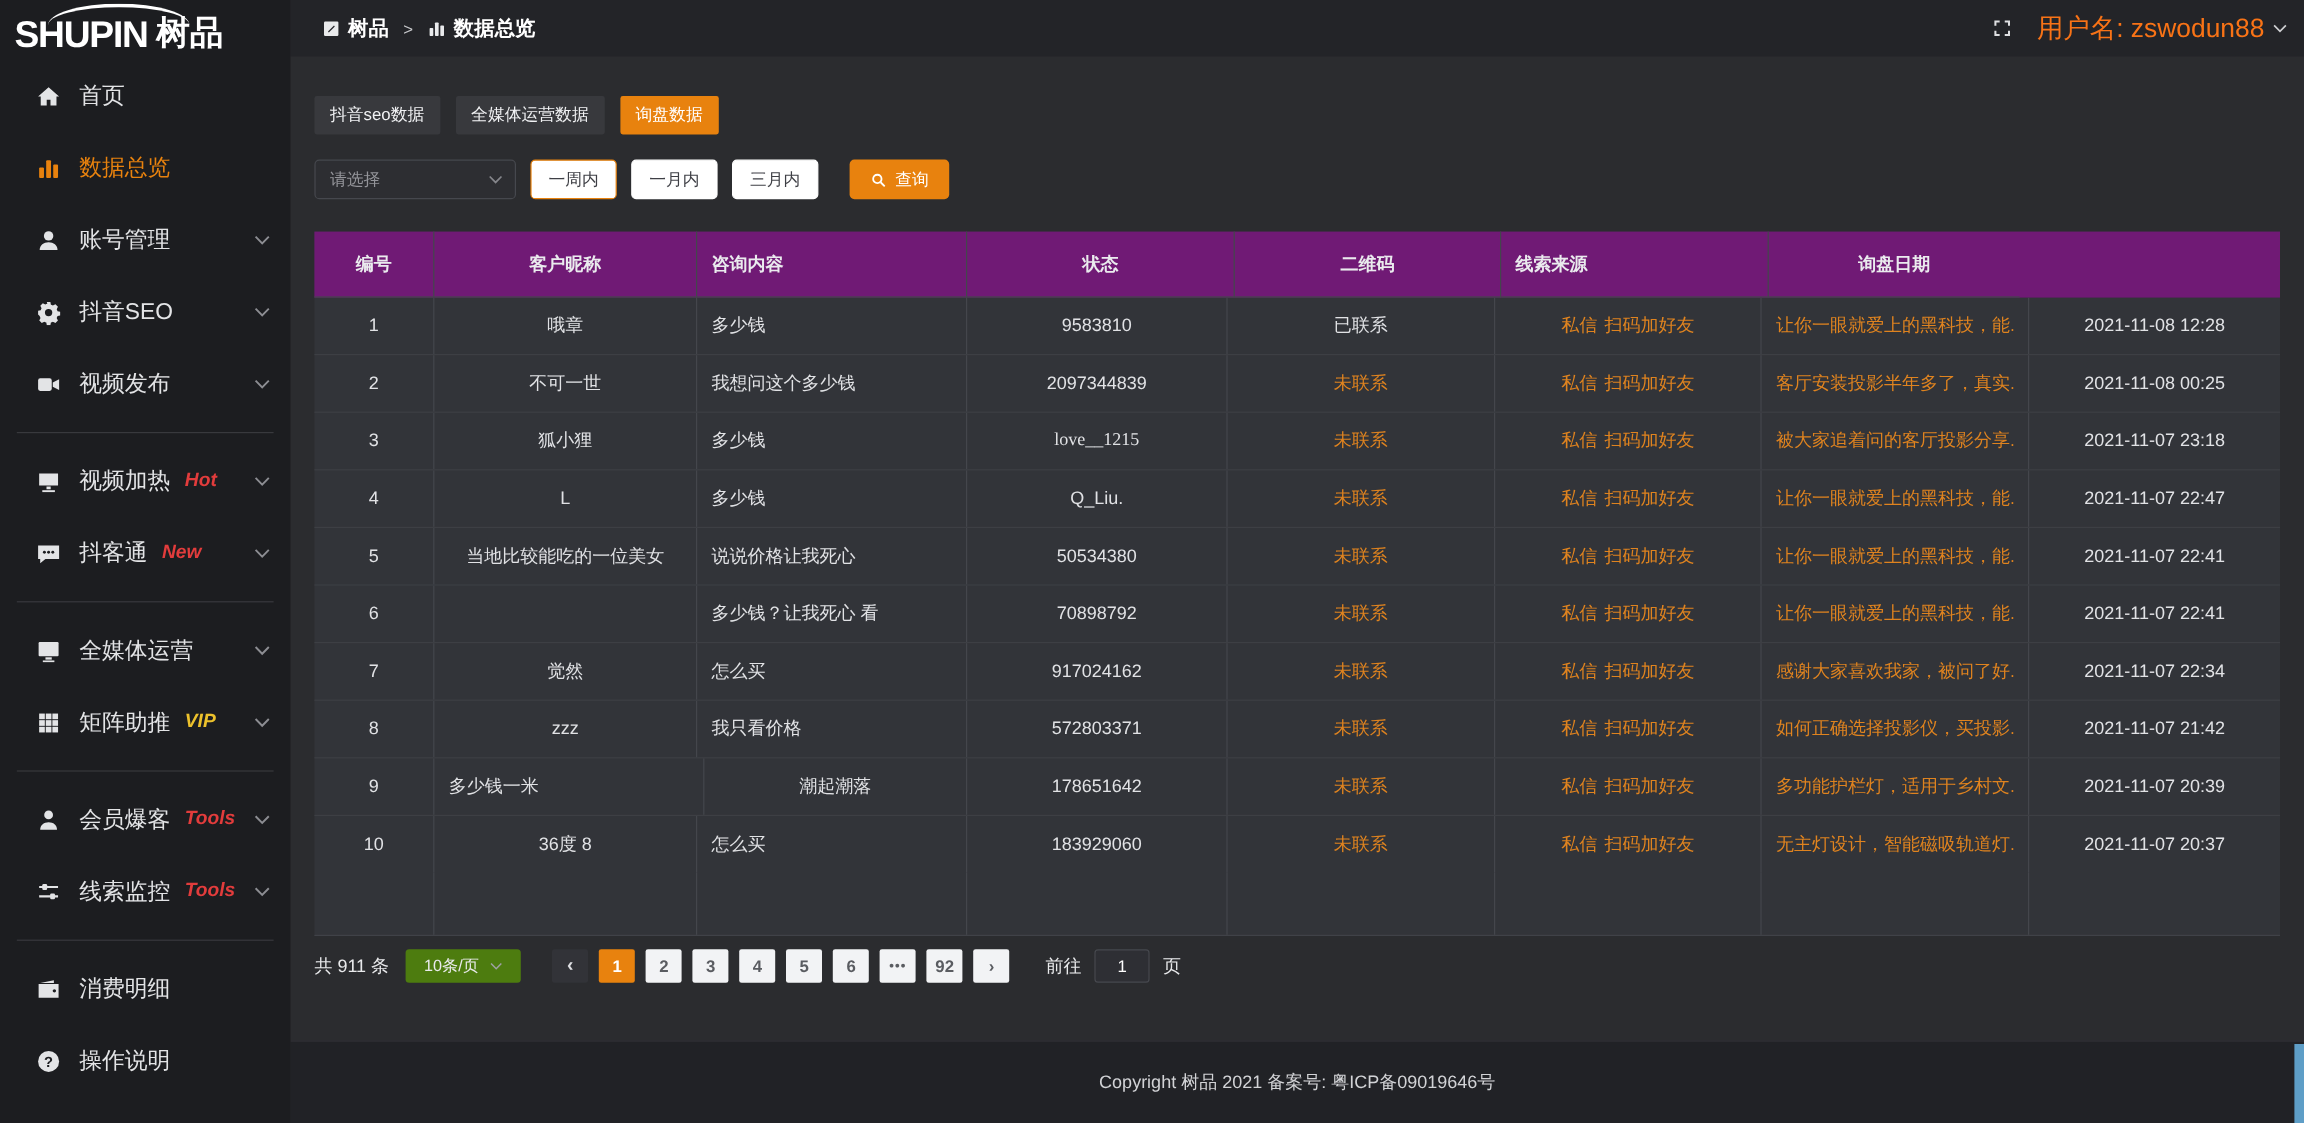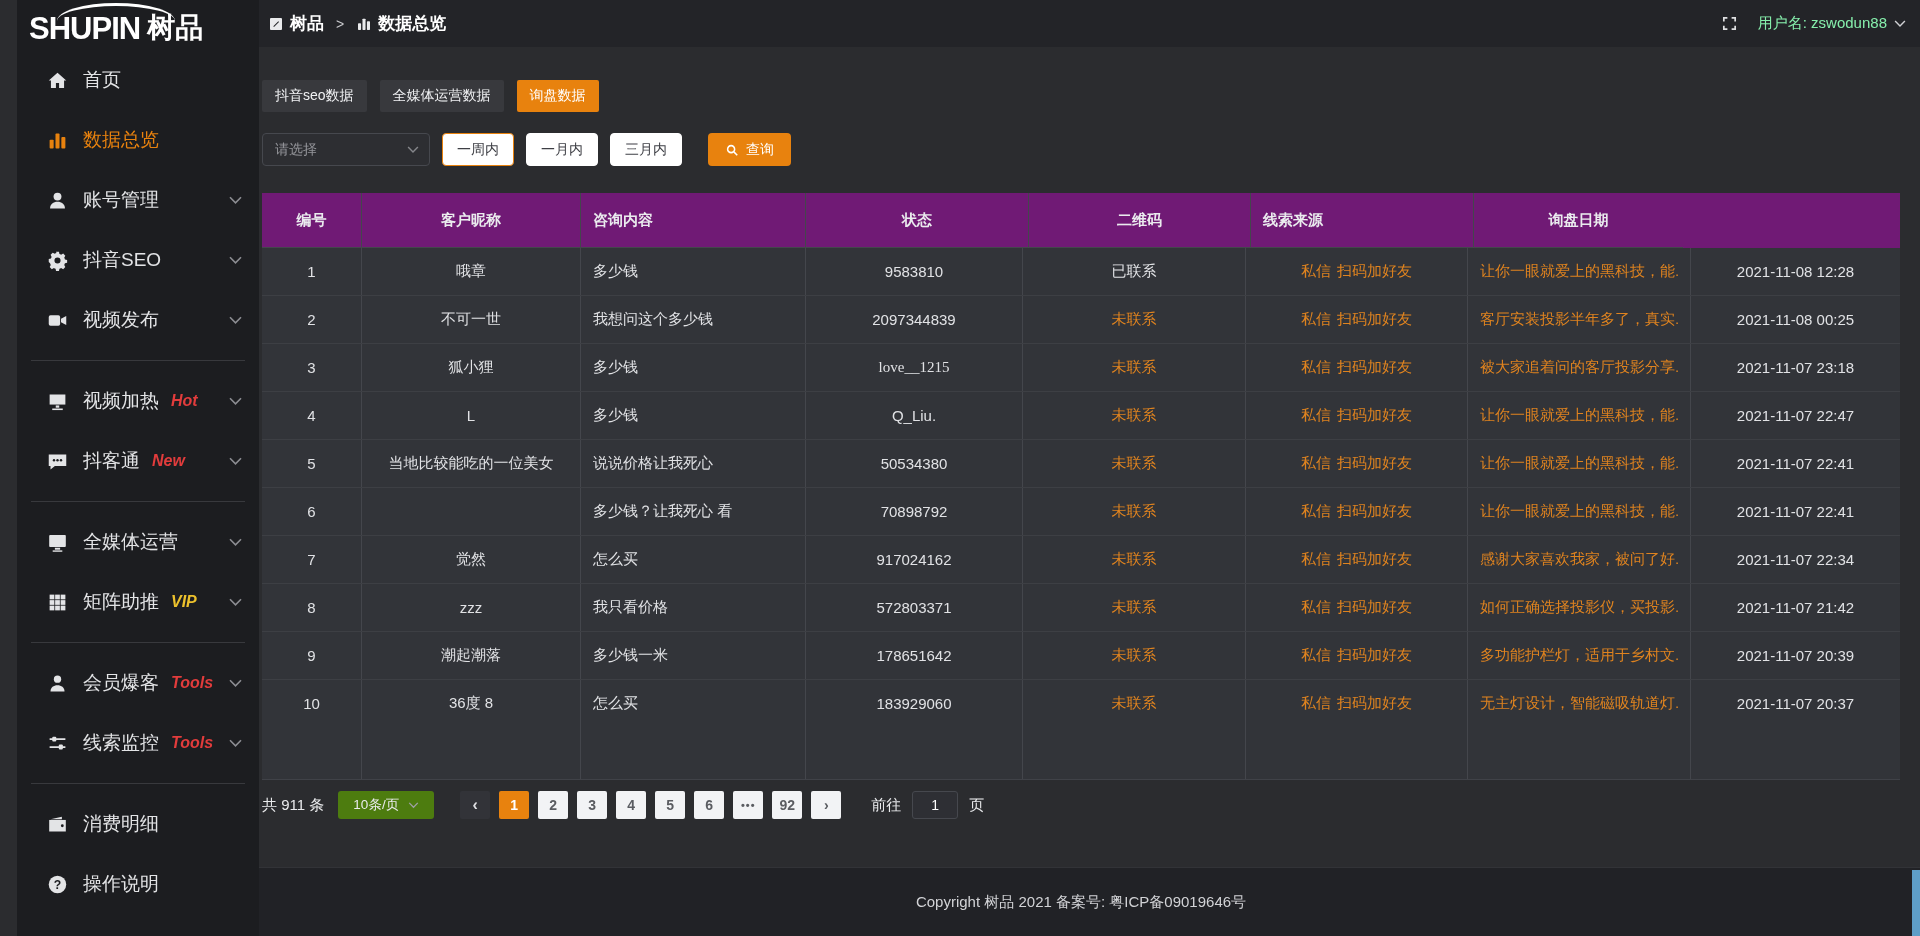--- a/index.html
+++ b/index.html
@@ -1,19 +1,19 @@
 <!DOCTYPE html>
 <html><head>
 <meta charset="utf-8">
 <style>
   html,body{margin:0;padding:0;background:#2b2c2f;font-family:"Liberation Sans","DejaVu Sans",sans-serif;}
   .screen{position:relative;width:1920px;height:936px;overflow:hidden;background:#2b2c2f;}
 
   
-  .sidebar{position:absolute;left:17px;top:0;width:242px;height:936px;background:#1c1d20;z-index:3;}
+  .sidebar{position:absolute;left:0;top:0;width:242px;height:936px;background:#1c1d20;z-index:3;}
   .logo{position:relative;height:47px;display:flex;align-items:flex-end;padding:0 0 3px 12px;white-space:nowrap;}
   .logo-arc{position:absolute;top:3px;left:40px;width:118px;height:15px;border-top:3.5px solid #fff;border-radius:50% 50% 0 0 / 100% 100% 0 0;}
   .logo-en{font-size:31px;font-weight:800;color:#fff;letter-spacing:-1px;}
   .logo-cn{font-size:28px;font-weight:800;color:#fff;margin-left:7px;}
   .menu-item{position:relative;height:60px;display:flex;align-items:center;padding:0 36px 0 30px;color:#e3e4e6;font-size:19px;cursor:pointer;}
   .menu-item.active{color:#e8820e;}
   .mi{width:21px;height:21px;margin-right:15px;flex:none;}
   .mi svg{width:100%;height:100%;display:block;}
   .mlabel{white-space:nowrap;}
   .badge{margin-left:12px;font-style:italic;font-weight:bold;font-size:16px;}
@@ -23,21 +23,21 @@
 
   
   .topbar{position:absolute;left:242px;right:0;top:0;height:47px;background:#232428;display:flex;align-items:center;padding:0 14px 0 26px;z-index:2;}
   .crumb{display:flex;align-items:center;color:#fff;font-weight:bold;font-size:17px;}
   .cicon{width:16px;height:16px;margin-right:6px;color:#e9eaec;}
   .cicon svg{width:100%;height:100%;display:block;}
   .crumb-sep{color:#c9cacd;margin:0 12px;font-size:14px;font-weight:normal;}
   .topbar-right{margin-left:auto;display:flex;align-items:center;gap:20px;}
   .fs-icon{width:17px;height:17px;color:#dfe0e2;cursor:pointer;}
   .fs-icon svg{width:100%;height:100%;display:block;}
-  .user{font-size:15px;color:#86efac;display:flex;align-items:center;gap:7px;cursor:pointer;text-align:right;}
+  .user{font-size:22px;color:#f97316;display:flex;align-items:center;gap:7px;cursor:pointer;text-align:right;}
   .chev-sm{width:12px;height:8px;color:#cfd0d3;}
   .chev-sm svg{width:100%;height:100%;display:block;}
 
   
   .content{position:absolute;left:242px;top:47px;right:0;height:821px;background:#2b2c2f;padding:33px 20px 0;box-sizing:border-box;}
   .tabs{display:flex;gap:13px;}
   .tab{height:32px;padding:0 13px;display:flex;align-items:center;background:#38393d;color:#f1f2f4;font-size:14px;border-radius:2px;cursor:pointer;}
   .tab.active{background:#e8820e;color:#fff;}
 
   .filters{margin-top:21px;display:flex;align-items:center;}
@@ -499,22 +499,22 @@
               <span class="qr-link">私信</span>
               <span class="qr-link">扫码加好友</span>
             </div>
             <div class="td left" style="width: 223px;">
               <span class="src-link">如何正确选择投影仪，买投影...</span>
             </div>
             <div class="td" style="width: 209px;">2021-11-07 21:42</div>
           </div>
           <div class="tr">
             <div class="td" style="width: 100px;">9</div>
+            <div class="td left" style="width: 225px;">多少钱一米</div>
             <div class="td" style="width: 219px;">潮起潮落</div>
-            <div class="td left" style="width: 225px;">多少钱一米</div>
             <div class="td" style="width: 217px;">178651642</div>
             <div class="td" style="width: 223px;">
               <span class="orange">未联系</span>
             </div>
             <div class="td" style="width: 222px;">
               <span class="qr-link">私信</span>
               <span class="qr-link">扫码加好友</span>
             </div>
             <div class="td left" style="width: 223px;">
               <span class="src-link">多功能护栏灯，适用于乡村文...</span>

